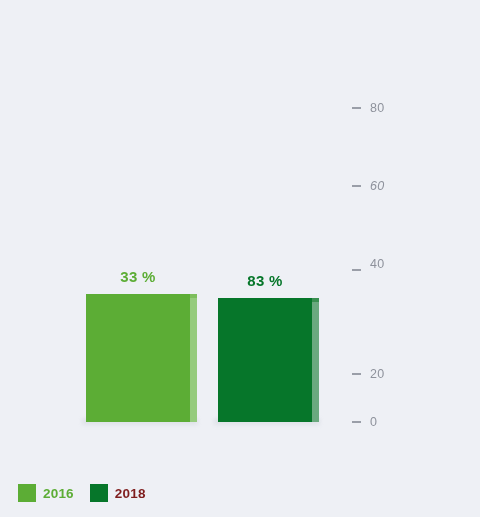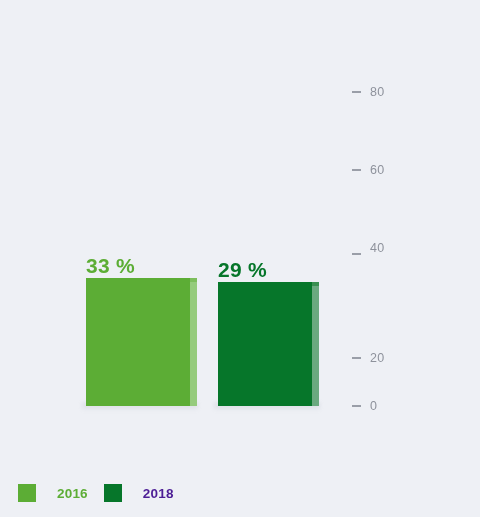--- a/index.html
+++ b/index.html
@@ -16,21 +16,21 @@
   #chart-root {
     position: relative;
     width: 480px;
     height: 517px;
   }
 
   
   .plot {
     position: absolute;
     left: 0;
-    top: 0;
+    top: 16px;
     width: 411px;
     height: 440px;
   }
 
   
   .y-axis {
     position: absolute;
     left: 352px;
     top: 0;
     width: 80px;
@@ -92,21 +92,23 @@
     height: 8px;
     background: linear-gradient(to bottom, rgba(120,128,145,0.20), rgba(120,128,145,0));
     filter: blur(2px);
   }
 
   .bar-value {
     position: absolute;
     bottom: 100%;
     left: 0;
     width: 100%;
-    font-size: 21px;
+    text-align: center;
+    margin-bottom: 9px;
+    font-size: 15px;
     font-weight: bold;
     letter-spacing: 0.3px;
     white-space: nowrap;
   }
 
   
   .footer {
     position: absolute;
     left: 0;
     bottom: 0;
@@ -117,21 +119,21 @@
     position: absolute;
     left: 18px;
     top: 44px;
     display: flex;
     align-items: center;
     gap: 16px;
   }
   .legend-item {
     display: flex;
     align-items: center;
-    gap: 21px;
+    gap: 7px;
   }
   .legend-swatch {
     width: 18px;
     height: 18px;
     display: block;
     flex: 0 0 auto;
   }
   .legend-label {
     font-size: 13.5px;
     font-weight: bold;
@@ -154,21 +156,21 @@
 
 <div id="chart-root">
 
   <div class="plot">
 
     <div class="y-axis">
       <div class="tick" style="top:85px;">
         <span class="tick-dash"></span>
         <span class="tick-label">80</span>
       </div>
-      <div class="tick" style="top:163px;">
+      <div class="tick" style="top:163px;font-style:italic;">
         <span class="tick-dash"></span>
         <span class="tick-label">60</span>
       </div>
       <div class="tick" style="top:241px;align-items:flex-end;">
         <span class="tick-dash"></span>
         <span class="tick-label">40</span>
       </div>
       <div class="tick" style="top:319px;margin-top:32px;">
         <span class="tick-dash"></span>
         <span class="tick-label">20</span>
@@ -188,36 +190,36 @@
         <span class="bar-value" style="color:#5cad35;">33 %</span>
       </div>
     </div>
 
     <div class="bar-group" style="left:218px;">
       <div class="bar" style="width:94px; height:124px; background:transparent;">
         <span class="bar-shadow" style="width:106px;"></span>
         <span class="bar-side" style="left:94px; height:120px; background:#6aa97f;"></span>
         <span class="bar-top" style="left:94px; top:0; background:#3a8f51;"></span>
         <span class="bar-face" style="background:#06762a;"></span>
-        <span class="bar-value" style="color:#06762a;">29 %</span>
+        <span class="bar-value" style="color:#06762a;">83 %</span>
       </div>
     </div>
 
   </div>
 
   <div class="footer">
 
     <div class="legend">
       <div class="legend-item">
         <span class="legend-swatch" style="background:#5cad35;"></span>
         <span class="legend-label" style="color:#5cad35;">2016</span>
       </div>
       <div class="legend-item">
         <span class="legend-swatch" style="background:#06762a;"></span>
-        <span class="legend-label" style="color:#4c1d95;">2018</span>
+        <span class="legend-label" style="color:#7f1d1d;">2018</span>
       </div>
     </div>
 
     <div class="note">
     </div>
 
   </div>
 
 </div>
 

